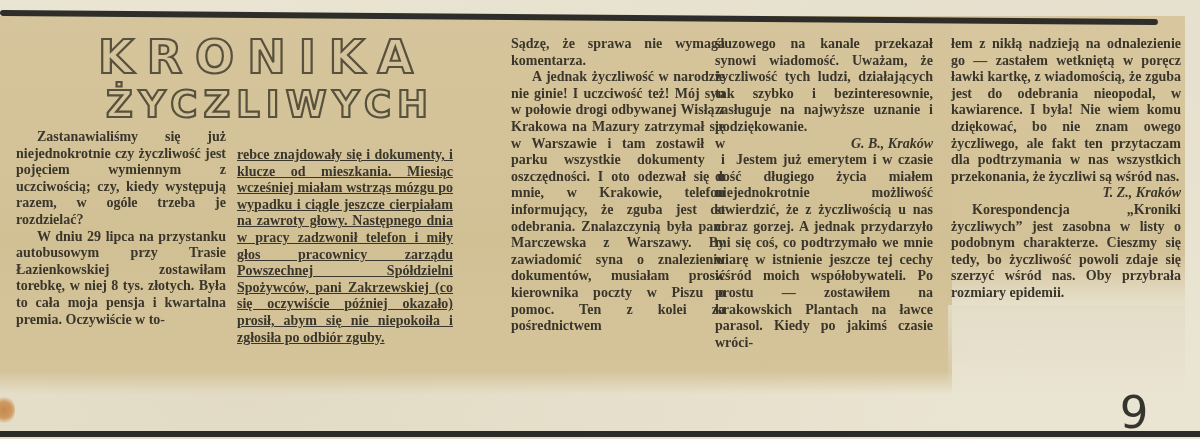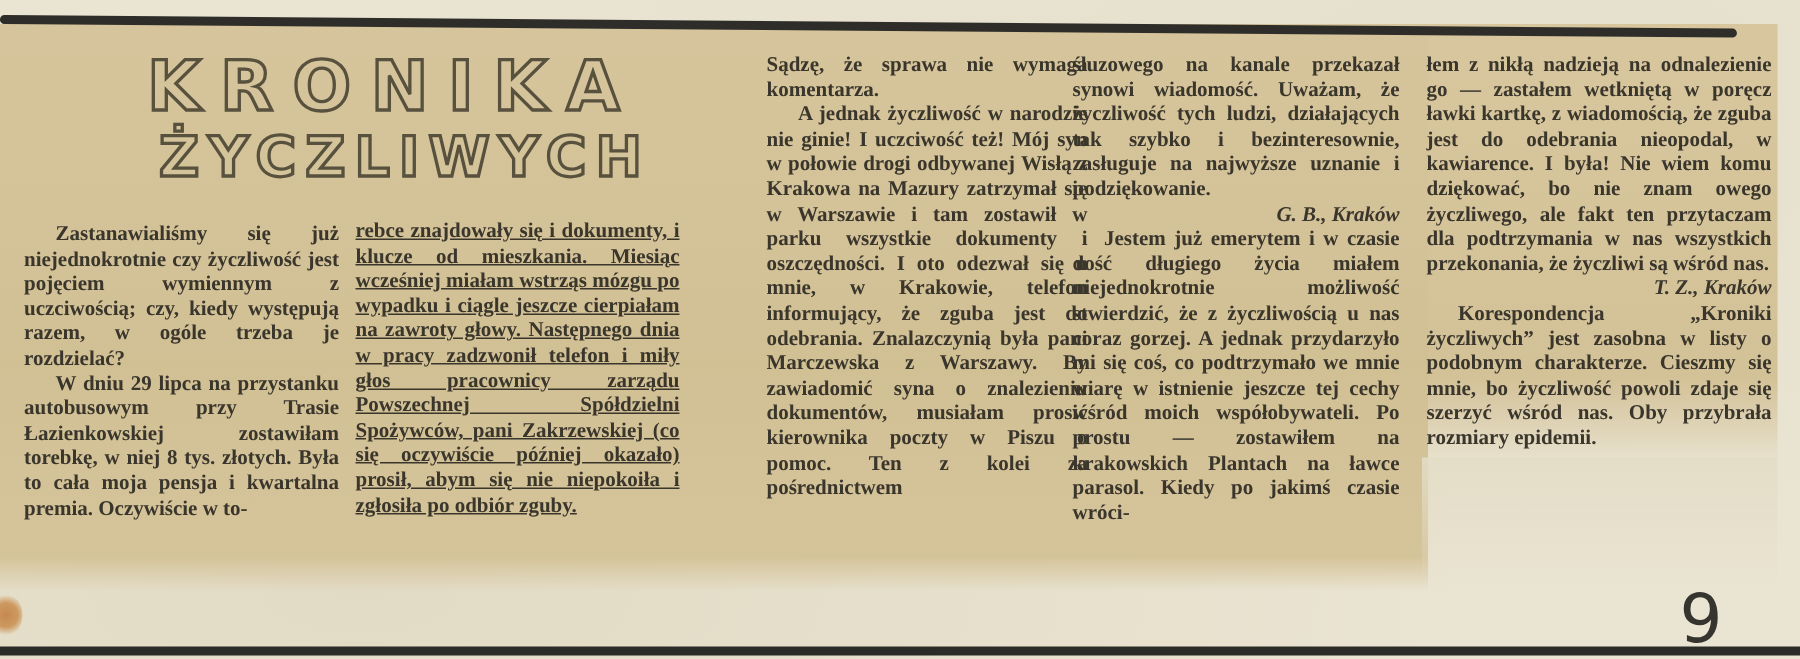--- a/index.html
+++ b/index.html
@@ -69,21 +69,21 @@
     font-weight: bold;
     color: #3a362c;
     text-align: justify;
   }
   .col p { margin: 0; padding: 0; }
   .col p.indent { text-indent: 1.5em; }
   .sig {
     text-align: right; font-style: italic; font-weight: bold;
     margin: 1px 2px 3px 0;
   }
-  .col-1 { left: 16px;  top: 149px; width: 210px; }
+  .col-1 { left: 16px;  top: 129px; width: 210px; }
   .col-2 { left: 237px; top: 147px; width: 216px; text-decoration: underline; }
   .col-3 { left: 511px; top: 36px;  width: 214px; }
   .col-4 { left: 715px; top: 36px;  width: 218px; }
   .col-5 { left: 951px; top: 36px;  width: 230px; }
 
   .page-number {
     position: absolute; left: 1102px; top: 386px; width: 64px;
     z-index: 3;
     font-family: "DejaVu Sans", "Liberation Sans", sans-serif;
     font-size: 45px; font-weight: normal;
@@ -122,16 +122,16 @@
 
 <div class="col col-4">
   <p>śluzowego na kanale przekazał synowi wiadomość. Uważam, że życzliwość tych ludzi, działających tak szybko i bezinteresownie, zasługuje na najwyższe uznanie i podziękowanie.</p>
   <p class="sig">G. B., Kraków</p>
   <p class="indent">Jestem już emerytem i w czasie dość długiego życia miałem niejednokrotnie możliwość stwierdzić, że z życzliwością u nas coraz gorzej. A jednak przydarzyło mi się coś, co podtrzymało we mnie wiarę w istnienie jeszcze tej cechy wśród moich współobywateli. Po prostu — zostawiłem na krakowskich Plantach na ławce parasol. Kiedy po jakimś czasie wróci-</p>
 </div>
 
 <div class="col col-5">
   <p>łem z nikłą nadzieją na odnalezienie go — zastałem wetkniętą w poręcz ławki kartkę, z wiadomością, że zguba jest do odebrania nieopodal, w kawiarence. I była! Nie wiem komu dziękować, bo nie znam owego życzliwego, ale fakt ten przytaczam dla podtrzymania w nas wszystkich przekonania, że życzliwi są wśród nas.</p>
   <p class="sig">T. Z., Kraków</p>
-  <p class="indent">Korespondencja „Kroniki życzliwych” jest zasobna w listy o podobnym charakterze. Cieszmy się mnie, bo życzliwość powoli zdaje się szerzyć wśród nas. Oby przybrała rozmiary epidemii.</p>
+  <p class="indent">Korespondencja „Kroniki życzliwych” jest zasobna w listy o podobnym charakterze. Cieszmy się tedy, bo życzliwość powoli zdaje się szerzyć wśród nas. Oby przybrała rozmiary epidemii.</p>
 </div>
 
 <div class="page-number">9</div>
 
 </body></html>

